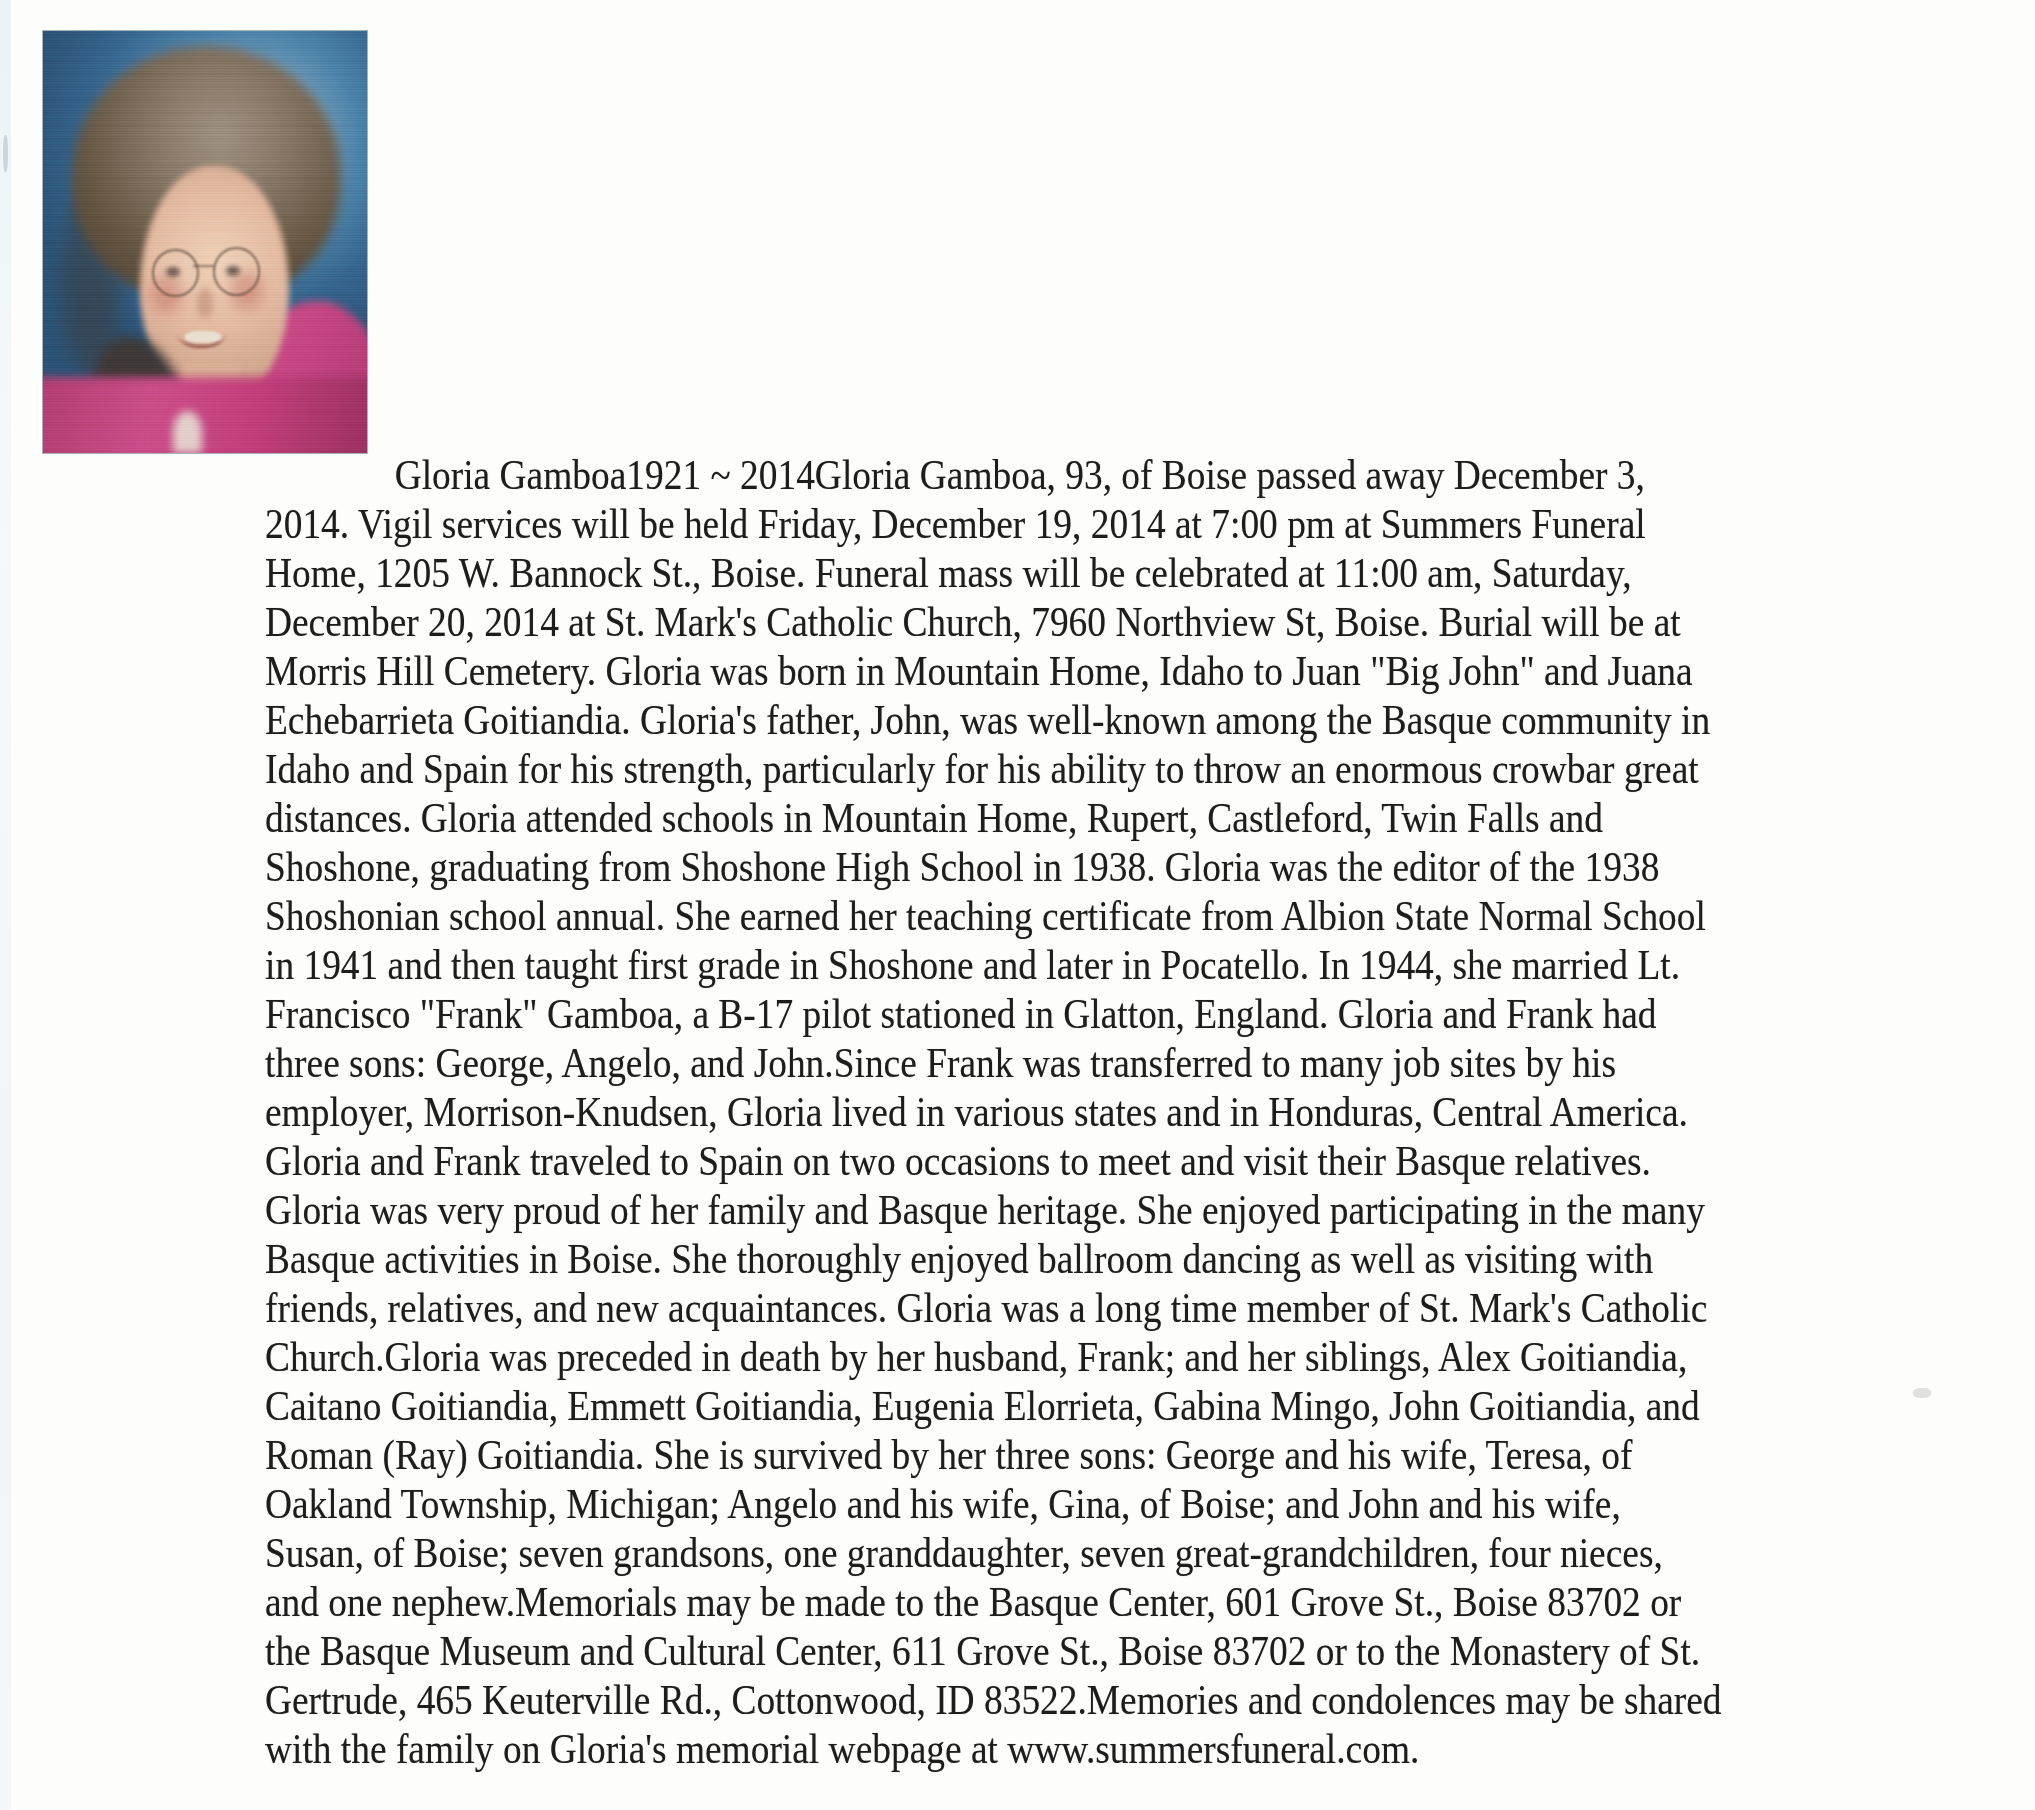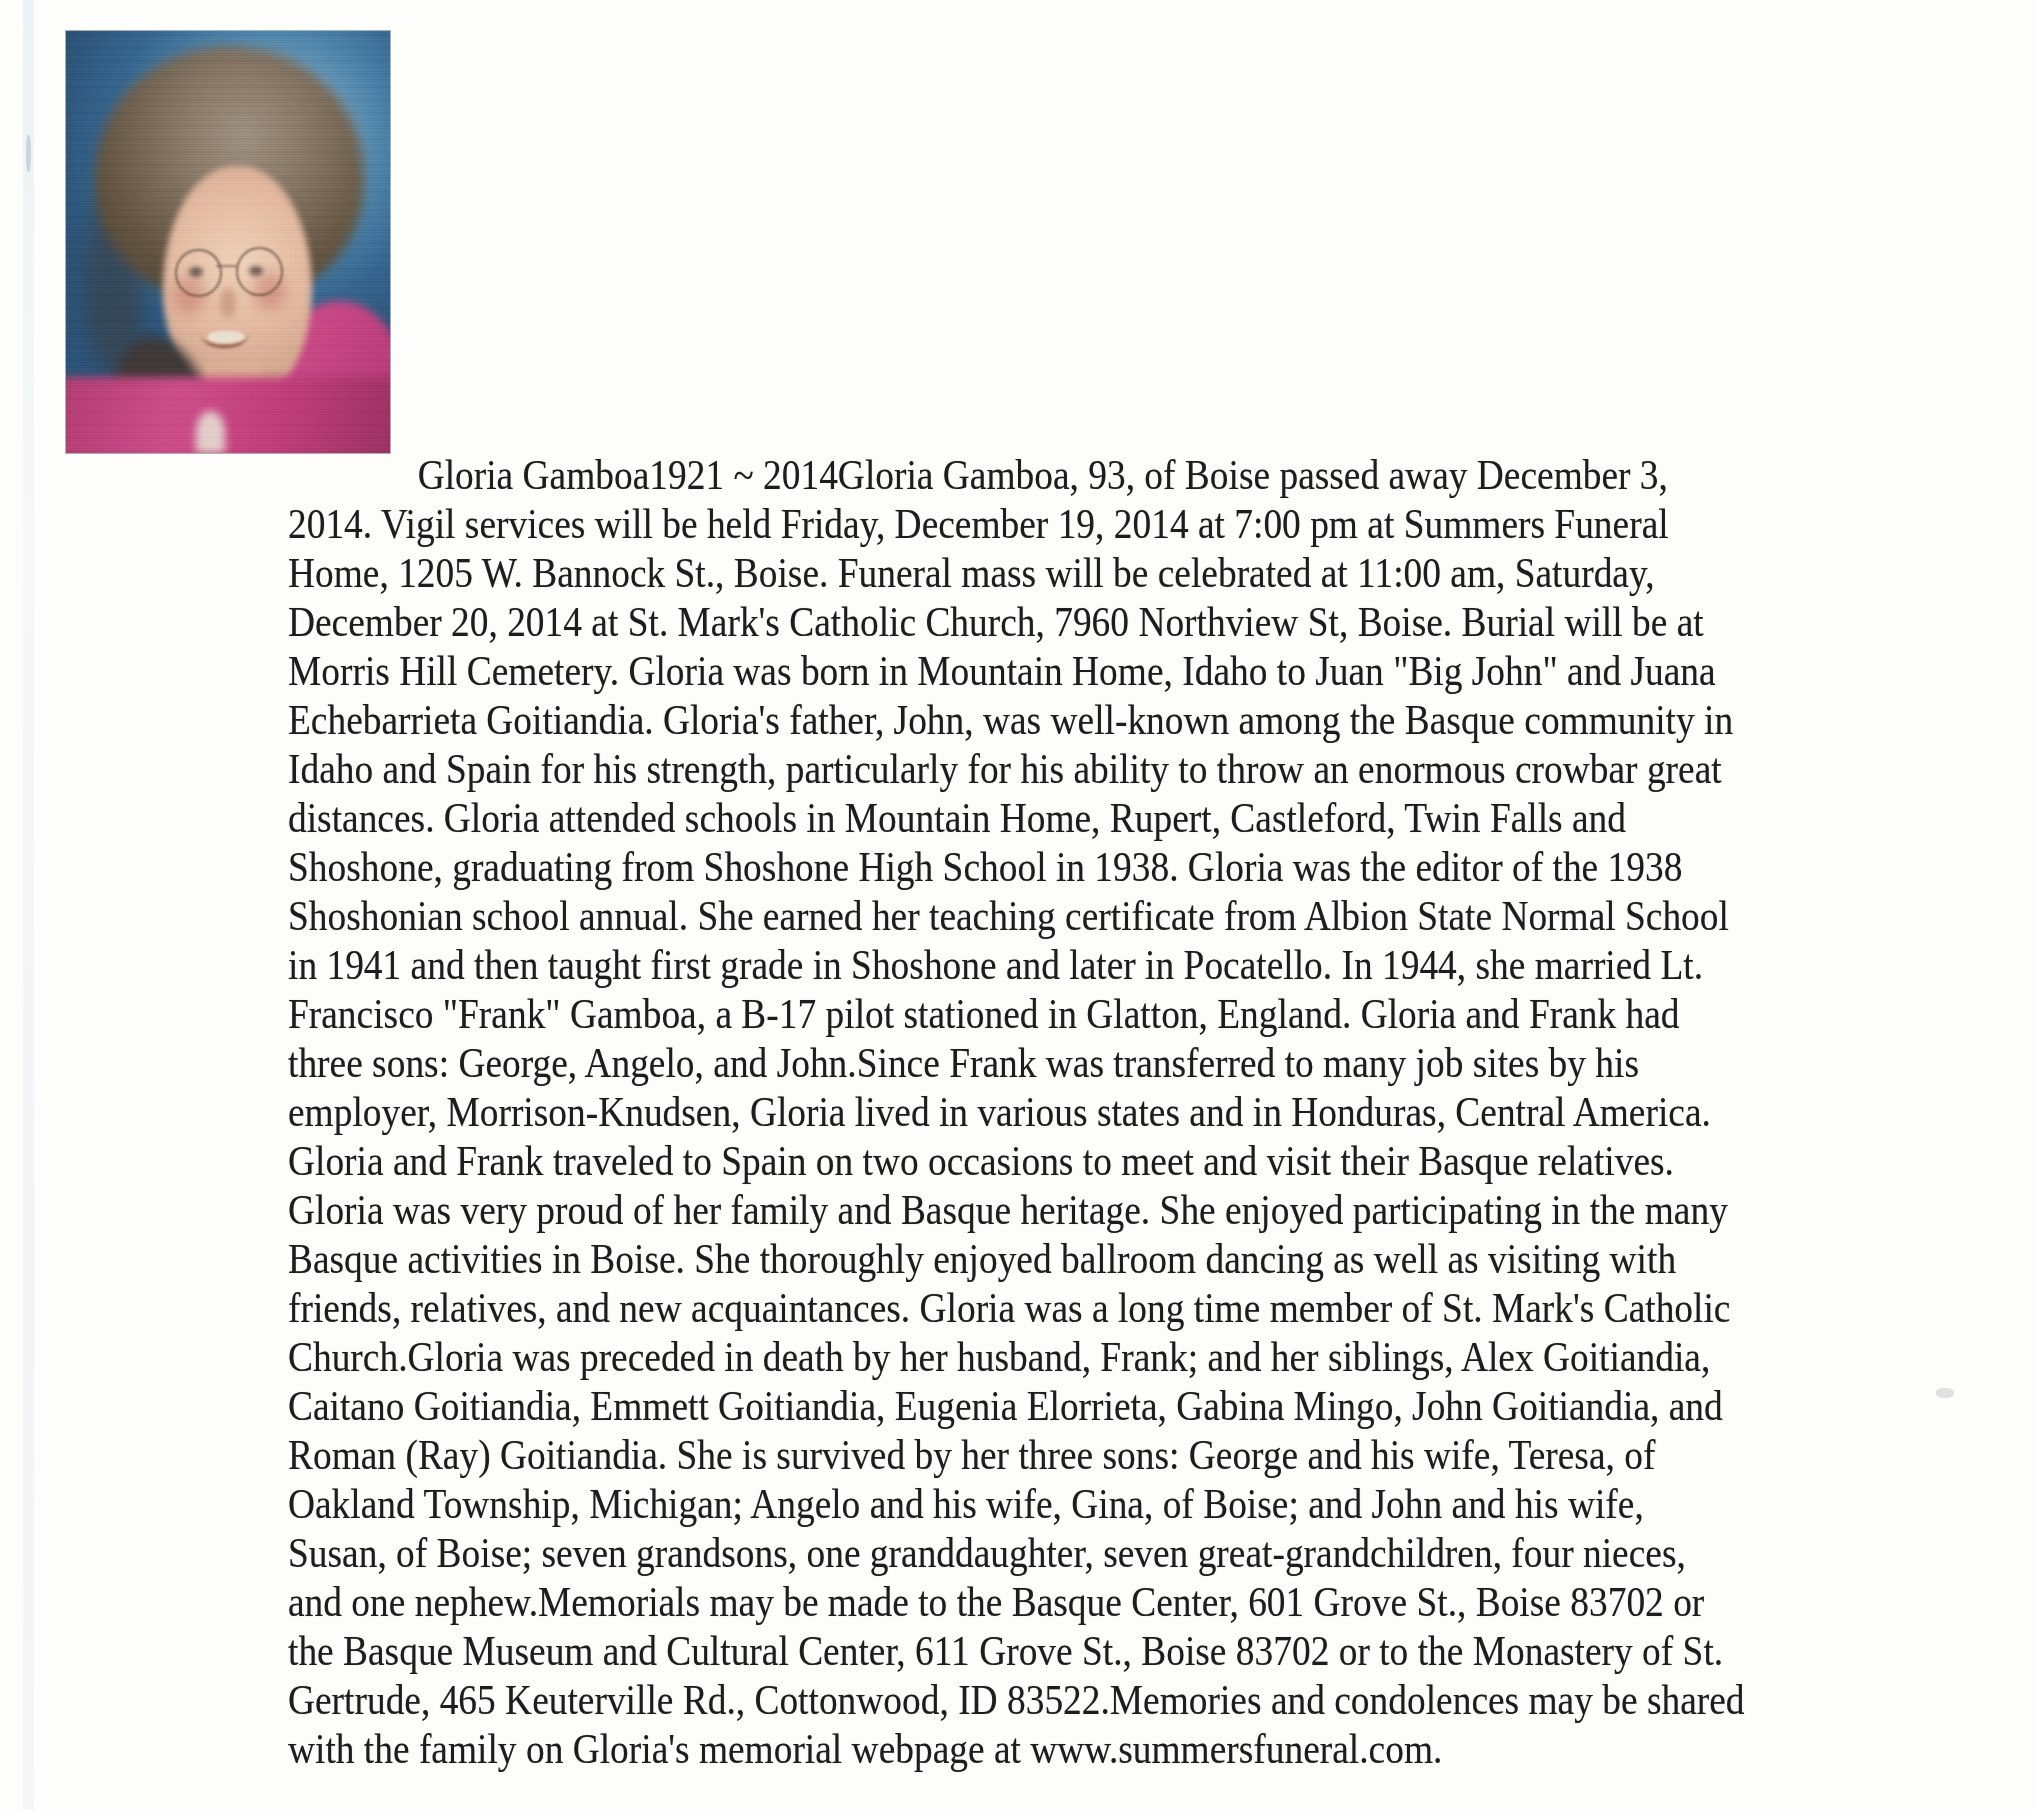--- a/index.html
+++ b/index.html
@@ -7,21 +7,20 @@
   body {
     width: 2035px; height: 1810px;
     background: #fdfdfc;
     font-family: "Liberation Serif", "DejaVu Serif", serif;
     position: relative;
   }
   .page {
     position: absolute; inset: 0;
     background: #fdfdfc;
     overflow: hidden;
-    margin-left: 23px;
   }
   
   .scan-edge {
     position: absolute; left: 0; top: 0; width: 11px; height: 100%;
     background: linear-gradient(to bottom, #e9f1f3, #f4f8f9 30%, #eef3f5 70%, #f2f6f7);
     opacity: .85;
   }
   .speck {
     position: absolute; border-radius: 40%;
   }

